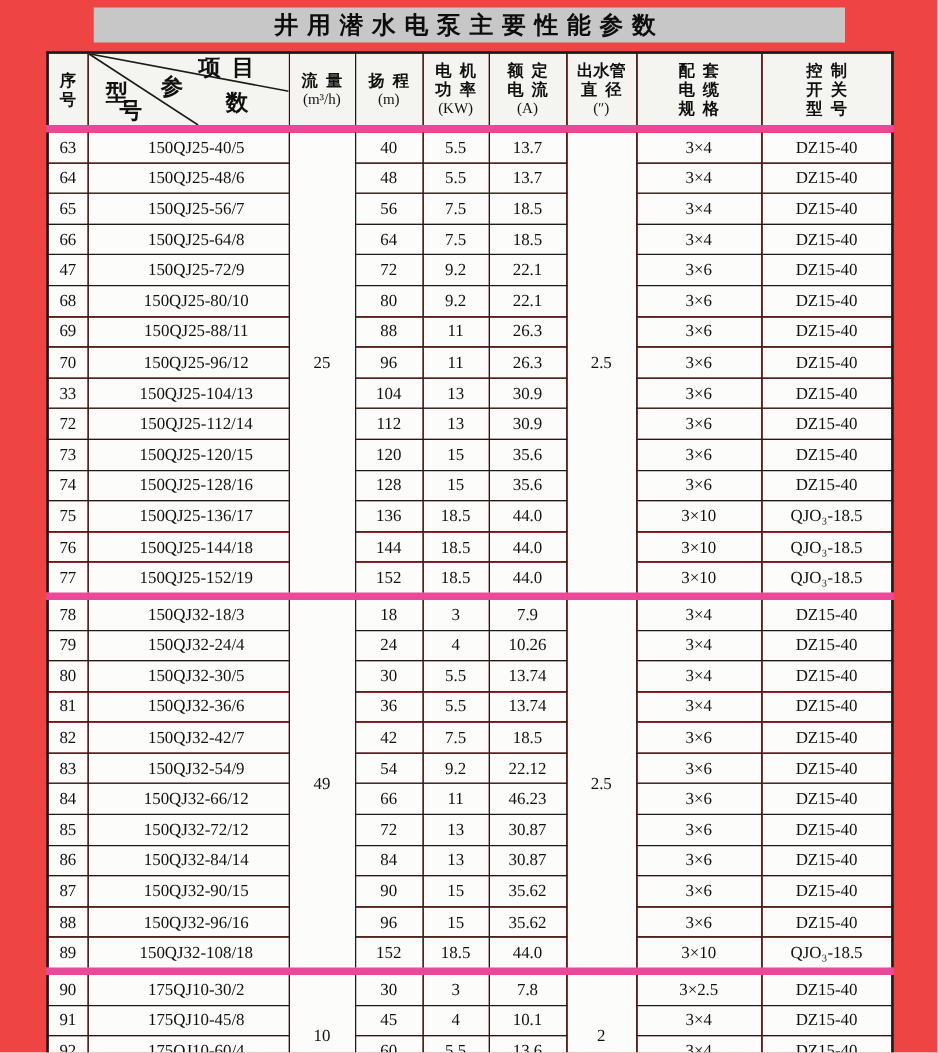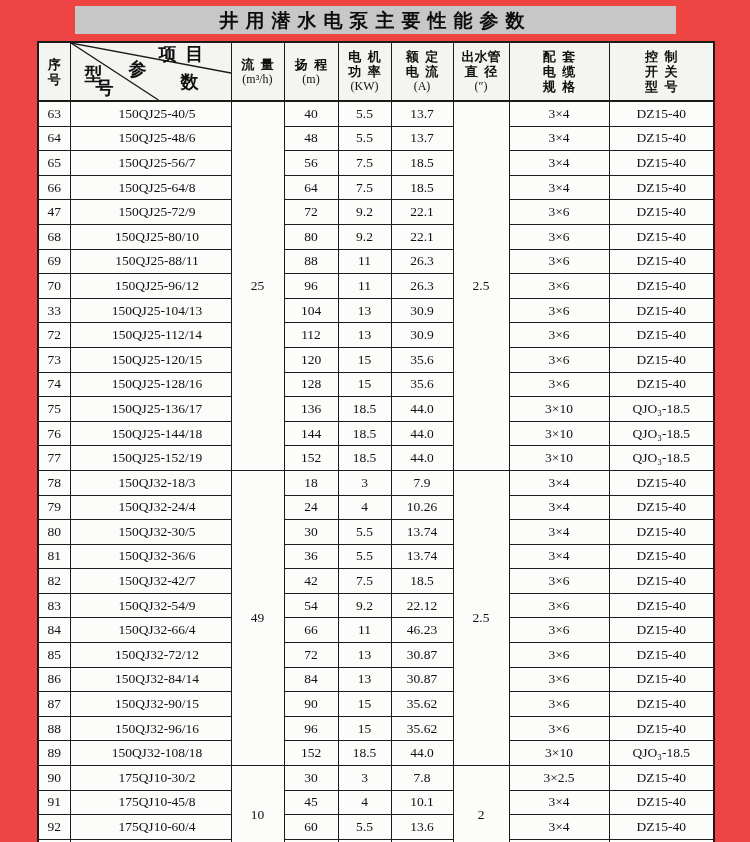--- a/index.html
+++ b/index.html
@@ -46,21 +46,21 @@
     border-bottom: 2px solid #1b1b1b;
     font-weight: bold;
     font-size: 13px;
     background: #f4f4f1;
   }
   .params tbody td {
     height: 23.6px;
     font-size: 13.5px;
     background: #fcfcfb;
   }
-  .params tbody tr.group-start td { border-top: 1px solid #ec4899; font-family: Liberation Serif, serif; }
+  .params tbody tr.group-start td { border-top: 6px solid #ec4899; font-family: Liberation Serif, serif; }
   .stack { display: flex; flex-direction: column; align-items: center; justify-content: center; line-height: 15px; }
   .stack span { white-space: pre; }
   .unit { font-weight: normal; font-size: 12px; }
   .model-cell { text-align: left; padding-left: 13px !important; }
   .diag-cell { position: relative; padding: 0; }
   .diag-lines { position: absolute; left: 0; top: 0; width: 100%; height: 100%; }
   .diag-lines line { stroke: #1b1b1b; stroke-width: 1.3; }
   .dg { position: absolute; font-size: 18px; font-weight: bold; white-space: pre; line-height: 13px; }
   .dg-item  { left: 88px; top: 5px; }
   .dg-param1{ left: 58px; top: 20px; }
@@ -344,21 +344,21 @@
           <td>83</td>
           <td class="model-cell">150QJ32-54/9</td>
           <td>54</td>
           <td>9.2</td>
           <td>22.12</td>
           <td>3×6</td>
           <td>DZ15-40</td>
         </tr>
         <tr>
           <td>84</td>
-          <td class="model-cell">150QJ32-66/4</td>
+          <td class="model-cell">150QJ32-66/12</td>
           <td>66</td>
           <td>11</td>
           <td>46.23</td>
           <td>3×6</td>
           <td>DZ15-40</td>
         </tr>
         <tr>
           <td>85</td>
           <td class="model-cell">150QJ32-72/12</td>
           <td>72</td>

